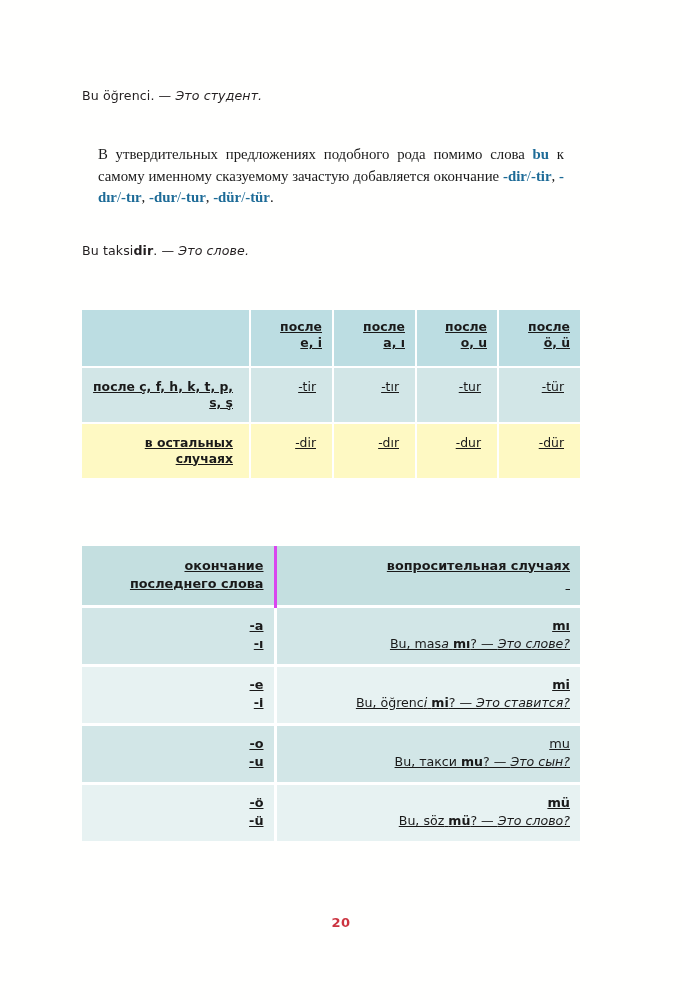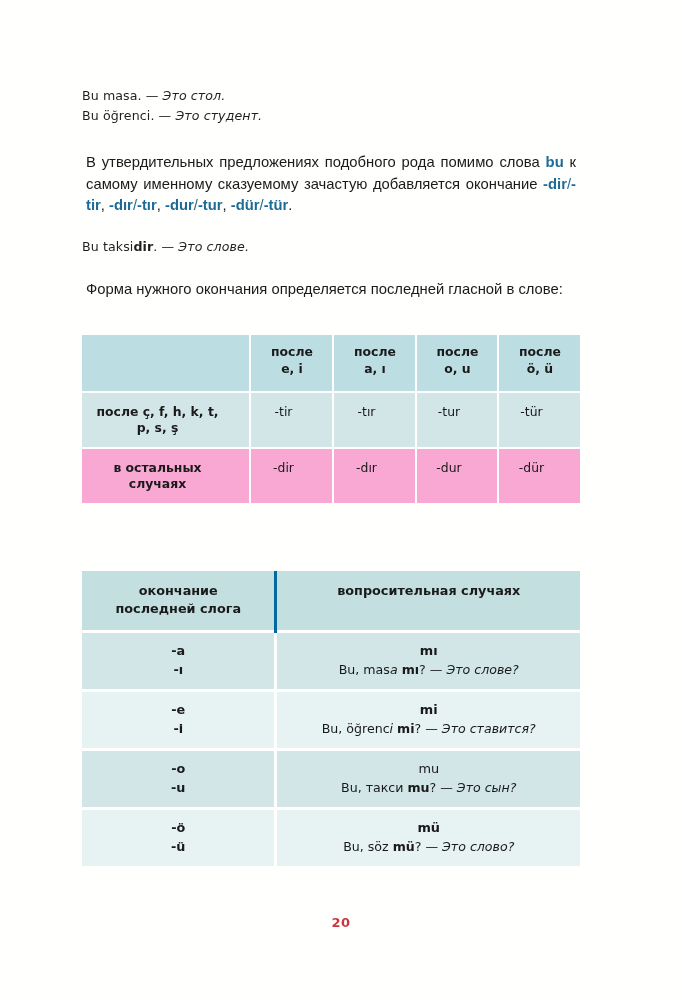--- a/index.html
+++ b/index.html
@@ -39,87 +39,88 @@
     line-height: 20px;
     color: #231f20;
     letter-spacing: 0.1px;
   }
   .example-line { white-space: nowrap; }
   .example-line .ru { font-style: italic; }
   .example-line b { font-weight: 700; }
 
   
   .para {
-    font-family: Liberation Sans, sans-serif;
+    font-family: Liberation Serif, serif;
     font-size: 14.8px;
     line-height: 21.5px;
     text-align: justify;
     text-align-last: left;
     color: #1a1a1a;
-    margin: 4px;
+    margin: 16px;
   }
   .para .tr {
     color: #1d6b97;
     font-weight: 700;
   }
   .para .sep { color: #1d6b97; font-weight: 400; }
 
   .sp-22 { height: 22px; }
   .sp-16 { height: 16px; }
   .sp-18 { height: 18px; }
 
   
   table {
     border-collapse: collapse;
     width: 498px;
     table-layout: fixed;
   }
   table td, table th {
     padding: 0;
     vertical-align: top;
-    text-align: center;
+    text-align: right;
+    text-decoration: underline;
   }
 
   
   .tbl1 { font-family: "DejaVu Sans", sans-serif; }
   .tbl1 .hd {
     background: #bcdde2;
     font-weight: 700;
     font-size: 12.4px;
     line-height: 16.5px;
     color: #1a1a1a;
     padding: 9px 10px 10px 11px;
     border-right: 2px solid #ffffff;
     height: 37px;
   }
   .tbl1 .hd.last { border-right: none; }
   .tbl1 .hd.blank { }
   .tbl1 td.cell {
     font-size: 12.4px;
     line-height: 16px;
-    padding: 11px 27px 11px 11px;
+    padding: 11px 16px 11px 11px;
     border-right: 2px solid #ffffff;
     border-top: 2px solid #ffffff;
     color: #1a1a1a;
   }
   .tbl1 td.cell.last { border-right: none; }
   .tbl1 td.lbl { font-weight: 700; }
   .tbl1 tr.r-dark td { background: #d2e6e7; }
-  .tbl1 tr.r-light td { background: #f9a8d4; }
+  .tbl1 tr.r-light td { background: #fef9c3; }
 
   
   .tbl2 { font-family: "DejaVu Sans", sans-serif; }
   .tbl2 .hd2 {
     background: #c4dfe0;
     font-weight: 700;
     font-size: 12.8px;
     line-height: 18px;
     color: #1a1a1a;
     padding: 11px 10px 12px 11px;
-    border-right: 3px solid #0369a1;
+    border-right: 3px solid #d946ef;
   }
   .tbl2 .hd2.last { border-right: none; }
   .tbl2 td.c2 {
     font-size: 12.6px;
     line-height: 18.5px;
     padding: 9px 10px 10px 11px;
     border-right: 3px solid #ffffff;
     border-top: 3px solid #ffffff;
     color: #1a1a1a;
   }
@@ -148,40 +149,36 @@
   }
 </style>
 </head>
 <body>
 
 <div class="page">
   <div class="content">
 
     <div class="example-block">
       <div class="example-line">
-        <span>Bu masa.</span><span> — </span><span class="ru">Это стол.</span>
-      </div>
-      <div class="example-line">
         <span>Bu öğrenci.</span><span> — </span><span class="ru">Это студент.</span>
       </div>
     </div>
 
     <div class="sp-22"></div>
 
     <p class="para"><span>В утвердительных предложениях подобного рода помимо слова </span><span class="tr">bu</span><span> к самому именному сказуемому зачастую добавляется окончание </span><span class="tr">-dir</span><span class="sep">/</span><span class="tr">-tir</span>, <span class="tr">-dır</span><span class="sep">/</span><span class="tr">-tır</span>, <span class="tr">-dur</span><span class="sep">/</span><span class="tr">-tur</span>, <span class="tr">-dür</span><span class="sep">/</span><span class="tr">-tür</span><span>.</span></p>
 
     <div class="sp-16"></div>
 
     <div class="example-block">
       <div class="example-line"><span>Bu taksi</span><b>dir</b><span>.</span><span> — </span><span class="ru">Это слове.</span></div>
     </div>
 
     <div class="sp-18"></div>
 
-    <p class="para">Форма нужного окончания определяется последней гласной в слове:</p>
 
     <div style="height:31px"></div>
 
     <table class="tbl1">
       <colgroup>
         <col style="width:168px">
         <col style="width:83px">
         <col style="width:83px">
         <col style="width:82px">
         <col style="width:82px">
@@ -232,21 +229,21 @@
 
     <table class="tbl2">
       <colgroup>
         <col style="width:193px">
         <col style="width:305px">
       </colgroup>
       <thead>
         <tr>
           <th class="hd2">
             <span>окончание</span><br>
-            <span>последней слога</span>
+            <span>последнего слова</span>
           </th>
           <th class="hd2 last">
             <span>вопросительная случаях</span><br>
             <span>&nbsp;</span>
           </th>
         </tr>
       </thead>
       <tbody>
         <tr class="r-dark">
           <td class="c2">

